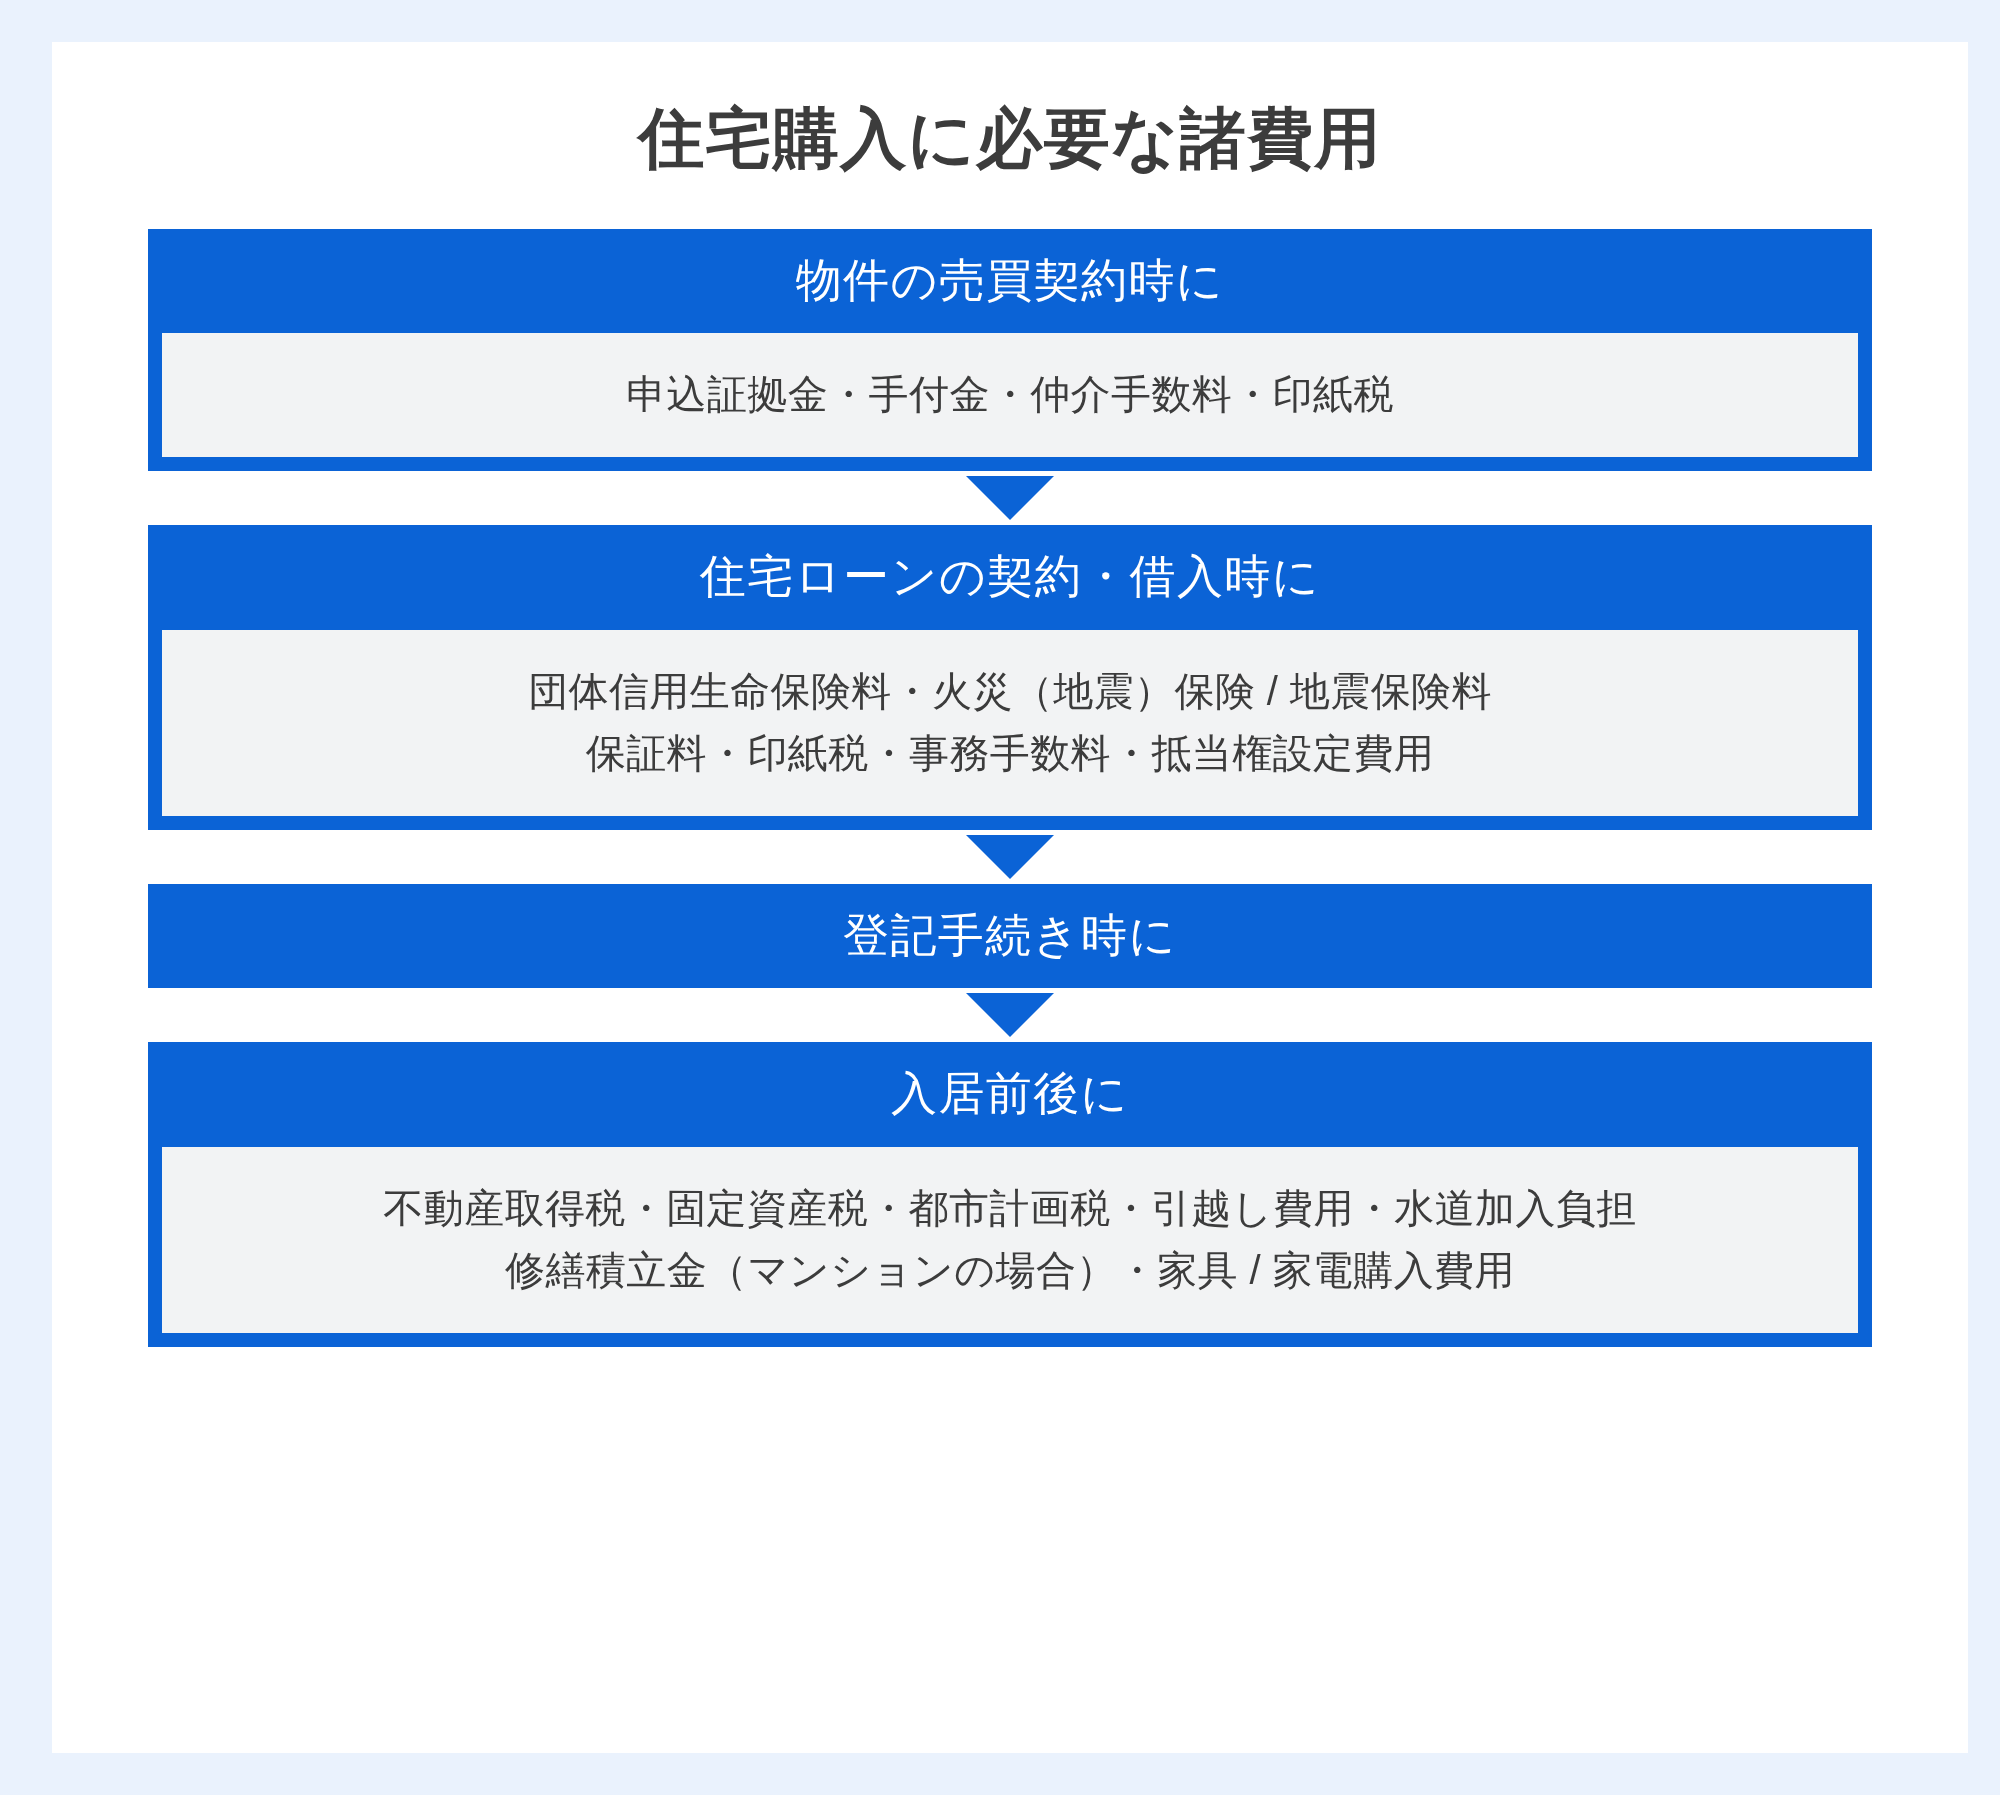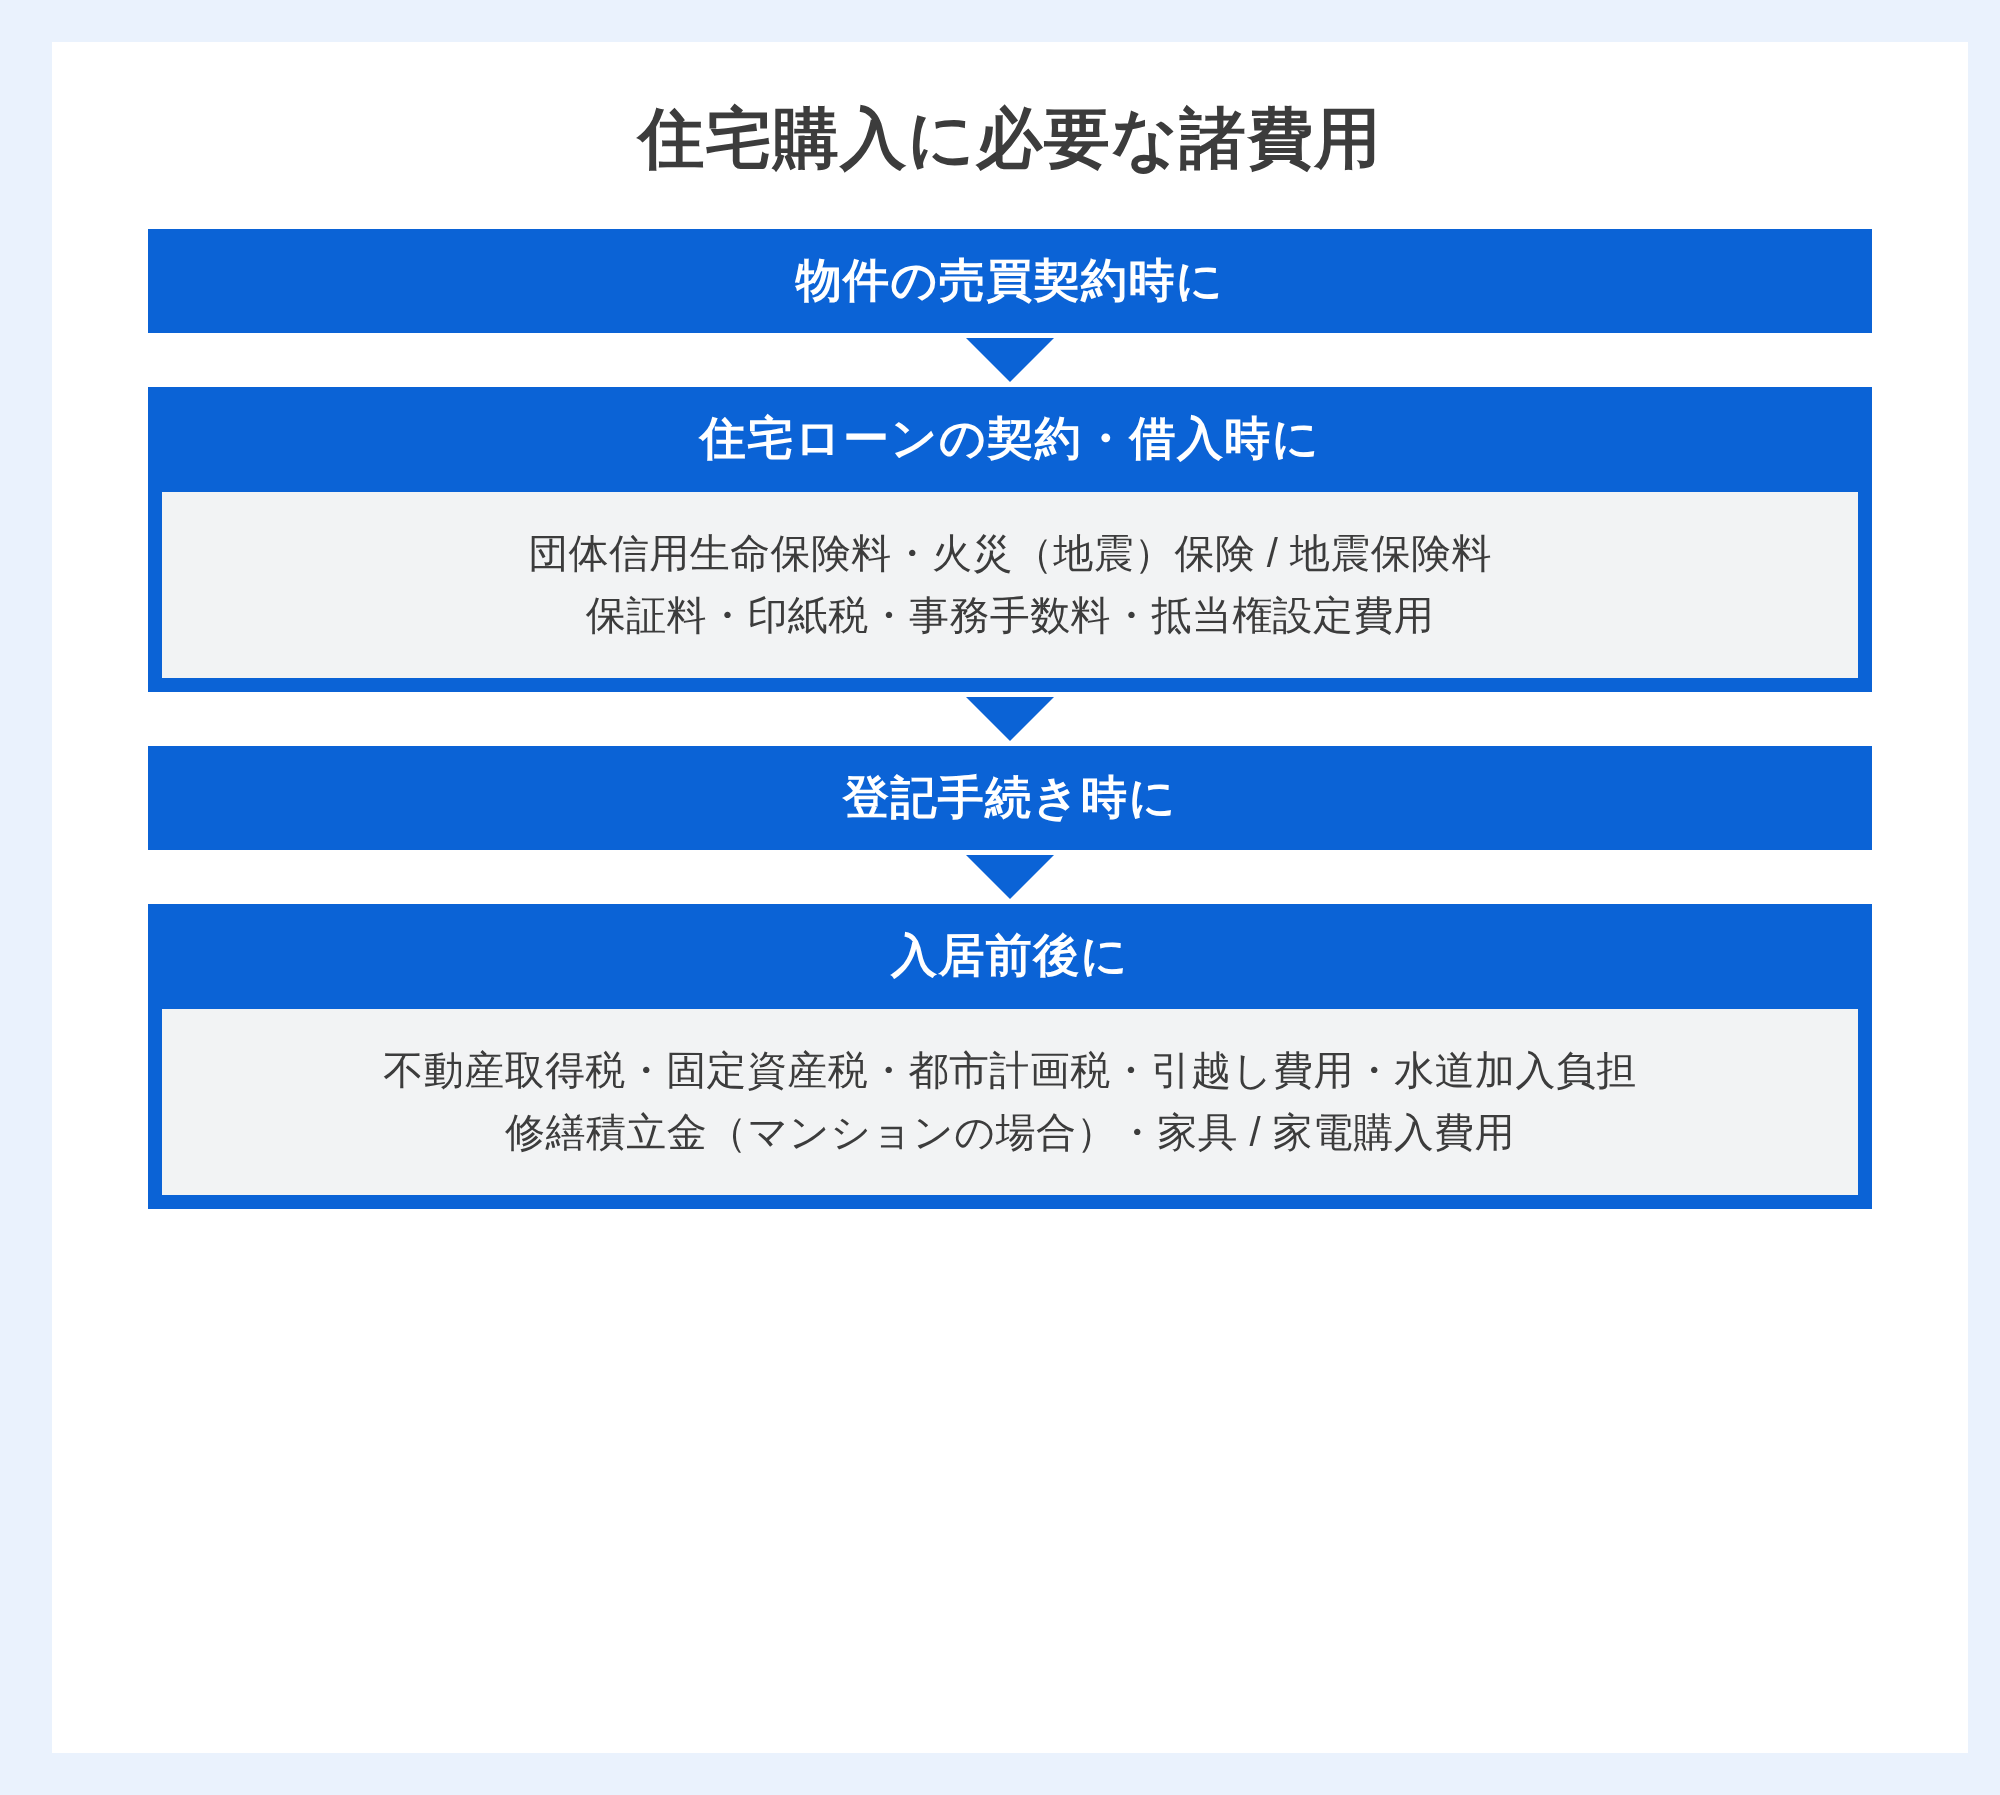--- a/index.html
+++ b/index.html
@@ -58,21 +58,21 @@
     border: 0;
     display: flex;
     flex-direction: column;
   }
 
   .stage-header {
     background: #0b63d6;
     color: #ffffff;
     text-align: center;
     font-size: 46px;
-    font-weight: 700;
+    font-weight: 400;
     letter-spacing: 0.03em;
     line-height: 1.1;
     padding: 26px 0 28px 0;
     white-space: nowrap;
   }
 
   .stage-body {
     background: #0b63d6;
     padding: 0 14px 14px 14px;
     box-sizing: border-box;
@@ -114,20 +114,25 @@
 
 <div class="infographic-frame">
   <div class="inner">
 
     <h1 class="main-title">住宅購入に必要な諸費用</h1>
 
     <div class="flow">
 
       <div class="stage">
         <div class="stage-header">物件の売買契約時に</div>
+        <div class="stage-body">
+          <div class="stage-body-inner">
+            <div class="stage-line">申込証拠金・手付金・仲介手数料・印紙税</div>
+          </div>
+        </div>
       </div>
 
       <div class="arrow-wrap">
         <div class="arrow-down"></div>
       </div>
 
       <div class="stage">
         <div class="stage-header">住宅ローンの契約・借入時に</div>
         <div class="stage-body">
           <div class="stage-body-inner">

